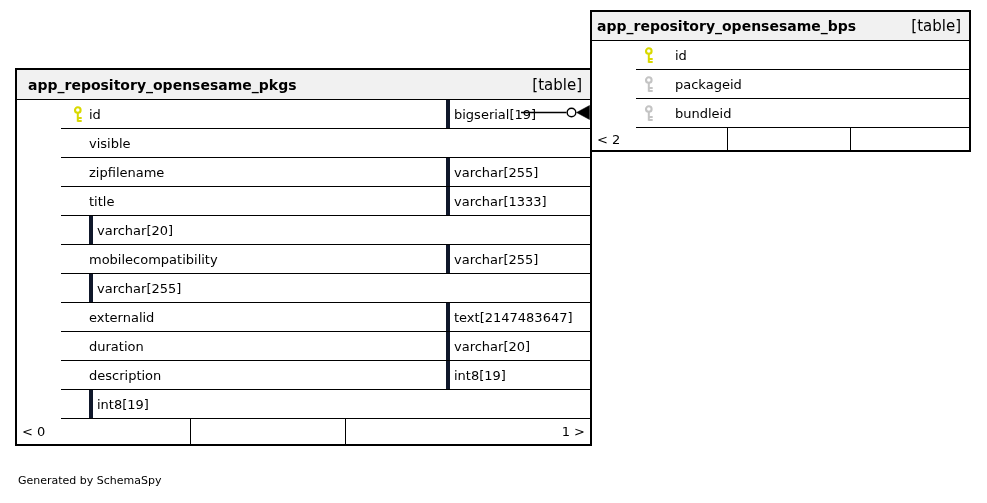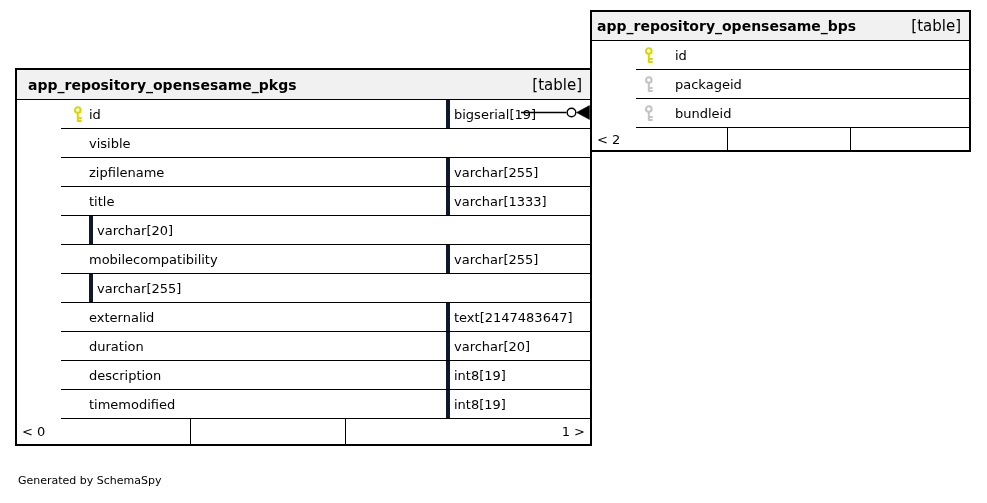--- a/index.html
+++ b/index.html
@@ -167,21 +167,20 @@
         <span class="row-name">duration</span>
         <span class="row-type">varchar[20]</span>
       </div>
       <div class="tbl-row">
         <span class="row-icon"></span>
         <span class="row-name">description</span>
         <span class="row-type">int8[19]</span>
       </div>
       <div class="tbl-row">
         <span class="row-icon"></span>
-        <span class="row-name">timemodified</span>
         <span class="row-type">int8[19]</span>
       </div>
     </div>
   <div class="tbl-footer">
     <span class="footer-cell fc1">&lt; 0</span>
     <span class="footer-cell fc2"></span>
     <span class="footer-cell fc3">1 &gt;</span>
   </div>
 </div>
 

